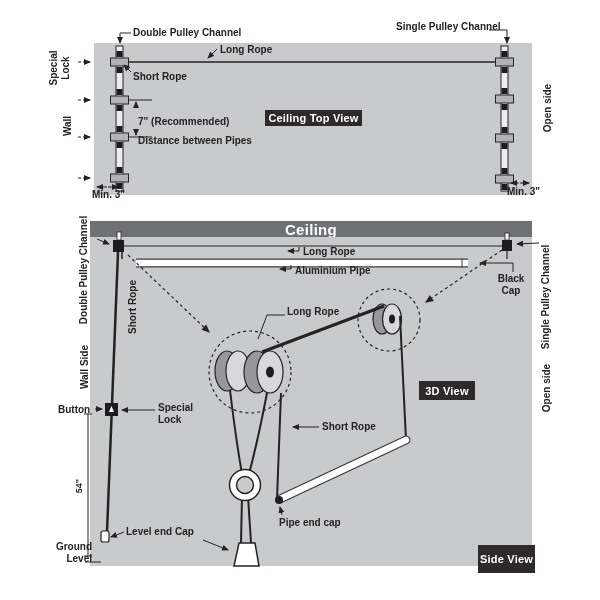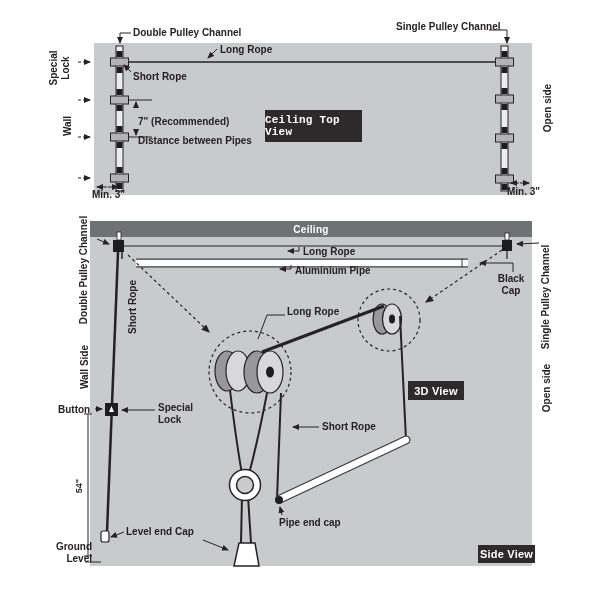--- a/index.html
+++ b/index.html
@@ -1,20 +1,20 @@
 <!DOCTYPE html>
 <html><head>
 <meta charset="utf-8">
 <style>
   html,body{margin:0;padding:0;background:#fff;}
   #stage{position:relative;width:600px;height:600px;background:#ffffff;overflow:hidden;
          font-family:"Liberation Sans",sans-serif;}
   .panel{position:absolute;background:#c9cacc;}
   .bar{position:absolute;background:#707174;display:flex;align-items:center;justify-content:center;
-       color:#fff;font-weight:bold;font-size:10px;letter-spacing:.3px;}
+       color:#fff;font-weight:bold;font-size:15px;letter-spacing:.3px;}
   .badge{position:absolute;background:#2e2a2b;color:#fff;font-weight:bold;font-size:11px;
          display:flex;align-items:center;justify-content:center;letter-spacing:.2px;}
   .label{position:absolute;font-size:10px;font-weight:bold;color:#262223;line-height:1.15;white-space:nowrap;}
   .wrap{white-space:normal;}
   .rot{transform:translate(-50%,-50%) rotate(-90deg);}
   .ctr{text-align:center;}
   .rgt{text-align:right;}
   svg{position:absolute;left:0;top:0;}
 </style>
 </head>
@@ -199,37 +199,37 @@
   </svg>
 
   <div class="label" style="left:133px;top:27px;">Double Pulley Channel</div>
   <div class="label" style="left:396px;top:21px;">Single Pulley Channel</div>
   <div class="label" style="left:220px;top:44px;">Long Rope</div>
   <div class="label" style="left:133px;top:71px;">Short Rope</div>
   <div class="label rot wrap ctr" style="left:59px;top:68px;width:46px;">Special Lock</div>
   <div class="label rot" style="left:68px;top:126px;">Wall</div>
   <div class="label" style="left:138px;top:104px;margin-top:31px;">Distance between Pipes</div>
   <div class="label" style="left:138px;top:116px;">7" (Recommended)</div>
-  <div class="badge" style="left:265px;top:110px;width:97px;height:32px;font-family:Liberation Mono, monospace;">Ceiling Top View</div>
+  <div class="badge" style="left:265px;top:110px;width:97px;height:16px;">Ceiling Top View</div>
   <div class="label rot" style="left:548px;top:108px;">Open side</div>
   <div class="label" style="left:92px;top:189px;">Min. 3"</div>
   <div class="label" style="left:507px;top:186px;">Min. 3"</div>
 
   <div class="label rot" style="left:84px;top:270px;">Double Pulley Channel</div>
   <div class="label rot" style="left:546px;top:297px;">Single Pulley Channel</div>
   <div class="label" style="left:303px;top:246px;">Long Rope</div>
   <div class="label" style="left:295px;top:265px;">Aluminium Pipe</div>
   <div class="label wrap ctr" style="left:492px;top:273px;width:38px;">Black Cap</div>
   <div class="label rot" style="left:133px;top:307px;">Short Rope</div>
   <div class="label rot" style="left:85px;top:367px;">Wall Side</div>
   <div class="label rot" style="left:547px;top:388px;">Open side</div>
   <div class="label" style="left:58px;top:404px;">Button</div>
   <div class="label wrap" style="left:158px;top:402px;width:52px;">Special Lock</div>
   <div class="label" style="left:287px;top:306px;">Long Rope</div>
-  <div class="badge" style="left:408px;top:381px;width:56px;height:19px;">3D View</div>
+  <div class="badge" style="left:419px;top:381px;width:56px;height:19px;">3D View</div>
   <div class="label" style="left:322px;top:421px;">Short Rope</div>
   <div class="label" style="left:260px;top:517px;padding-left:19px;">Pipe end cap</div>
   <div class="label" style="left:126px;top:526px;">Level end Cap</div>
   <div class="label rot" style="left:79px;top:486px;font-size:9px;">54"</div>
   <div class="label wrap rgt" style="left:36px;top:541px;width:56px;">Ground Level</div>
-  <div class="badge" style="left:478px;top:545px;width:57px;height:18px;">Side View</div>
+  <div class="badge" style="left:478px;top:545px;width:57px;height:28px;">Side View</div>
 
 </div>
 
 </body></html>

